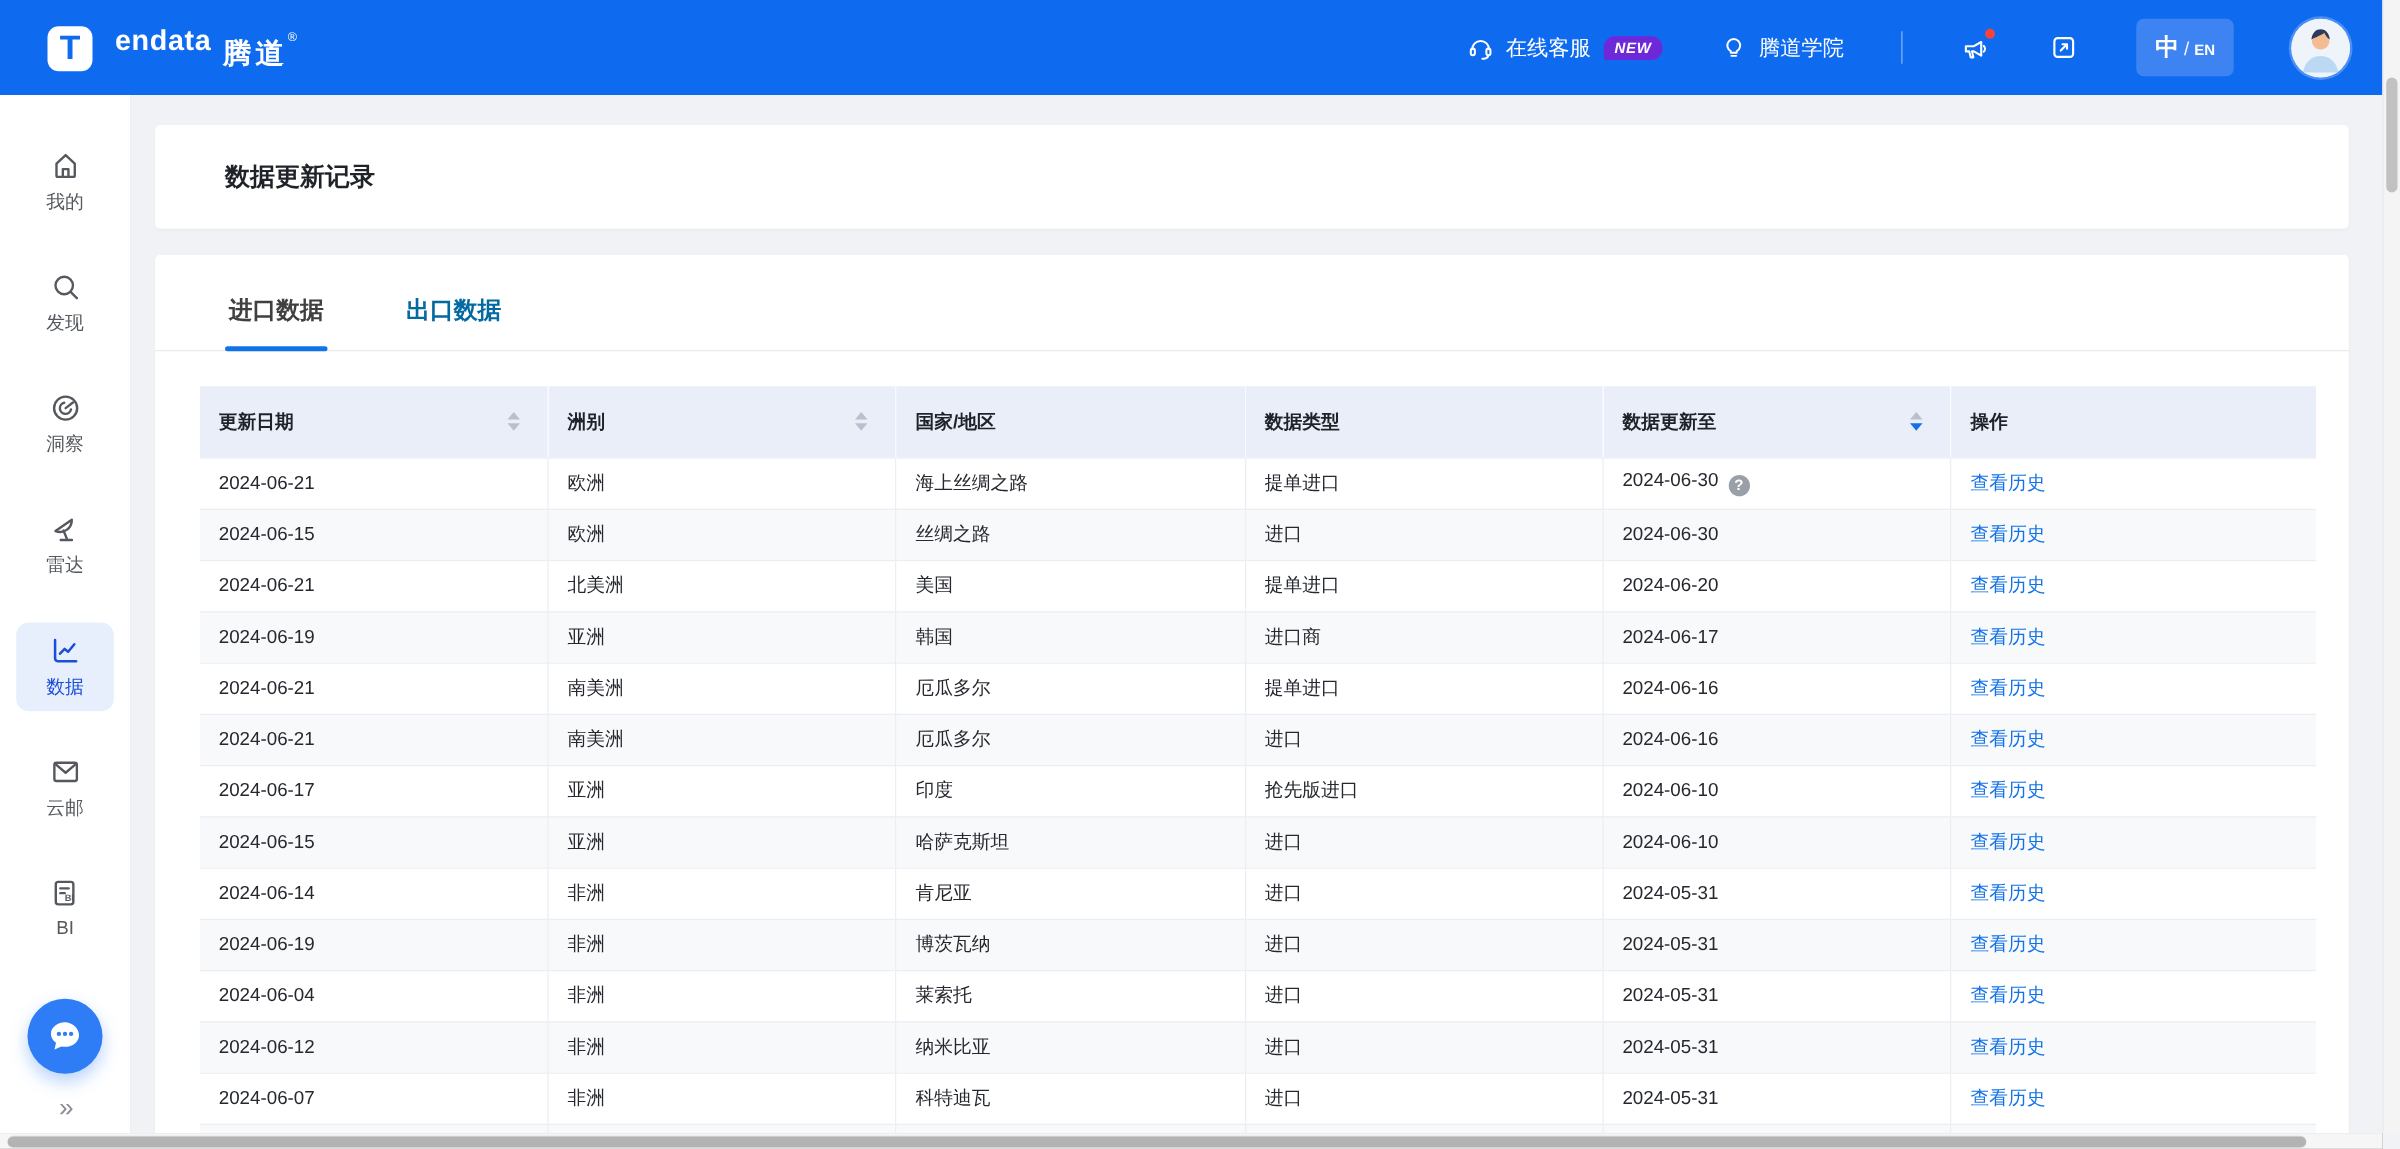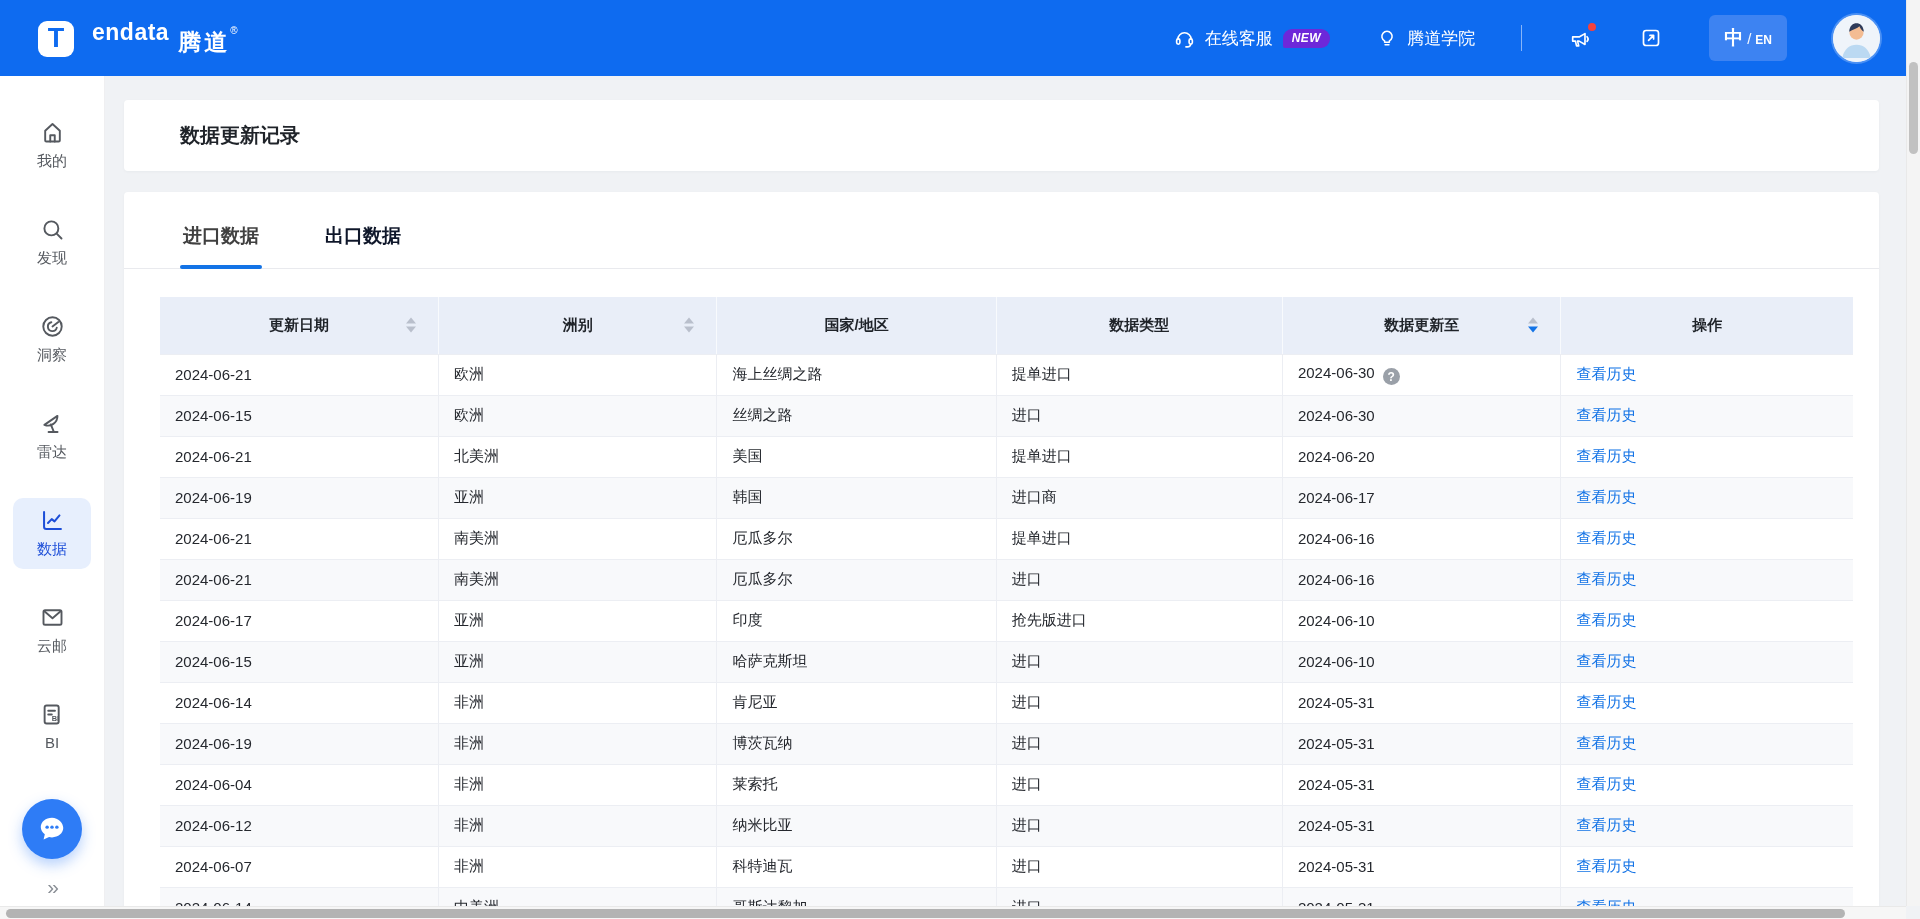--- a/index.html
+++ b/index.html
@@ -43,39 +43,39 @@
   .chat-fab { position:absolute; bottom:60px; left:50%; transform:translateX(-50%); width:60px; height:60px;
     border-radius:50%; background:#2E7CF6; display:flex; align-items:center; justify-content:center;
     box-shadow:0 6px 14px rgba(46,124,246,.35); cursor:pointer; }
   .collapse-btn { position:absolute; bottom:20px; left:50%; transform:translateX(-50%);
     font-size:21px; color:#8A8F96; letter-spacing:-2px; cursor:pointer; }
 
   
   .main { position:fixed; left:104px; top:76px; right:14px; bottom:0; background:#F0F2F5;
     padding:24px 27px 0 20px; overflow:hidden; }
   .card { background:#fff; border-radius:4px; box-shadow:0 1px 3px rgba(30,40,60,.04); }
-  .title-card { height:71px; display:flex; align-items:center; padding-left:56px; }
+  .title-card { height:83px; display:flex; align-items:center; padding-left:56px; }
   .page-title { font-size:20px; font-weight:700; color:#1F2329; }
   .content-card { margin-top:21px; height:1200px; }
   .tabs { display:flex; align-items:flex-end; padding:0 0 0 56px; height:77px; border-bottom:1px solid #E9EAEE; }
-  .tab { font-size:19px; font-weight:700; color:#0f172a; padding:0 3px 19px; margin-right:60px;
+  .tab { font-size:19px; font-weight:700; color:#0369a1; padding:0 3px 19px; margin-right:60px;
     cursor:pointer; position:relative; }
   .tab.active { color:#404040; }
   .tab.active::after { content:""; position:absolute; left:0; right:0; bottom:-1px; height:4px;
     background:#1373E6; border-radius:2px; }
 
   
   .table-wrap { margin:28px 26px 0 36px; }
   table { width:100%; border-collapse:collapse; table-layout:fixed; }
   th:nth-child(1), td:nth-child(1){ width:16.45%; }
   th:nth-child(2), td:nth-child(2){ width:16.45%; }
   th:nth-child(3), td:nth-child(3){ width:16.5%; }
   th:nth-child(4), td:nth-child(4){ width:16.9%; }
   th:nth-child(5), td:nth-child(5){ width:16.45%; }
-  thead th { background:#E9EEF8; height:57px; text-align:center; padding:0 15px; font-size:15px;
+  thead th { background:#E9EEF8; height:57px; text-align:left; padding:0 15px; font-size:15px;
     font-weight:700; color:#1F2329; position:relative; border-right:1px solid #F8FAFD;
     border-bottom:1px solid #ECEEF3; }
   thead th:last-child { border-right:none; }
   .carets { position:absolute; right:22px; top:50%; transform:translateY(-50%); cursor:pointer; }
   .carets i { display:block; width:0; height:0; border-left:5px solid transparent; border-right:5px solid transparent; }
   .carets .up { border-bottom:6px solid #B9BFCC; margin-bottom:3px; }
   .carets .down { border-top:6px solid #B9BFCC; }
   .carets .down.on { border-top-color:#1373E6; }
   tbody td { height:41px; padding:0 15px; font-size:15px; color:#25282E;
     border-bottom:1px solid #ECEEF3; border-right:1px solid #ECEEF3; background:#fff; }

